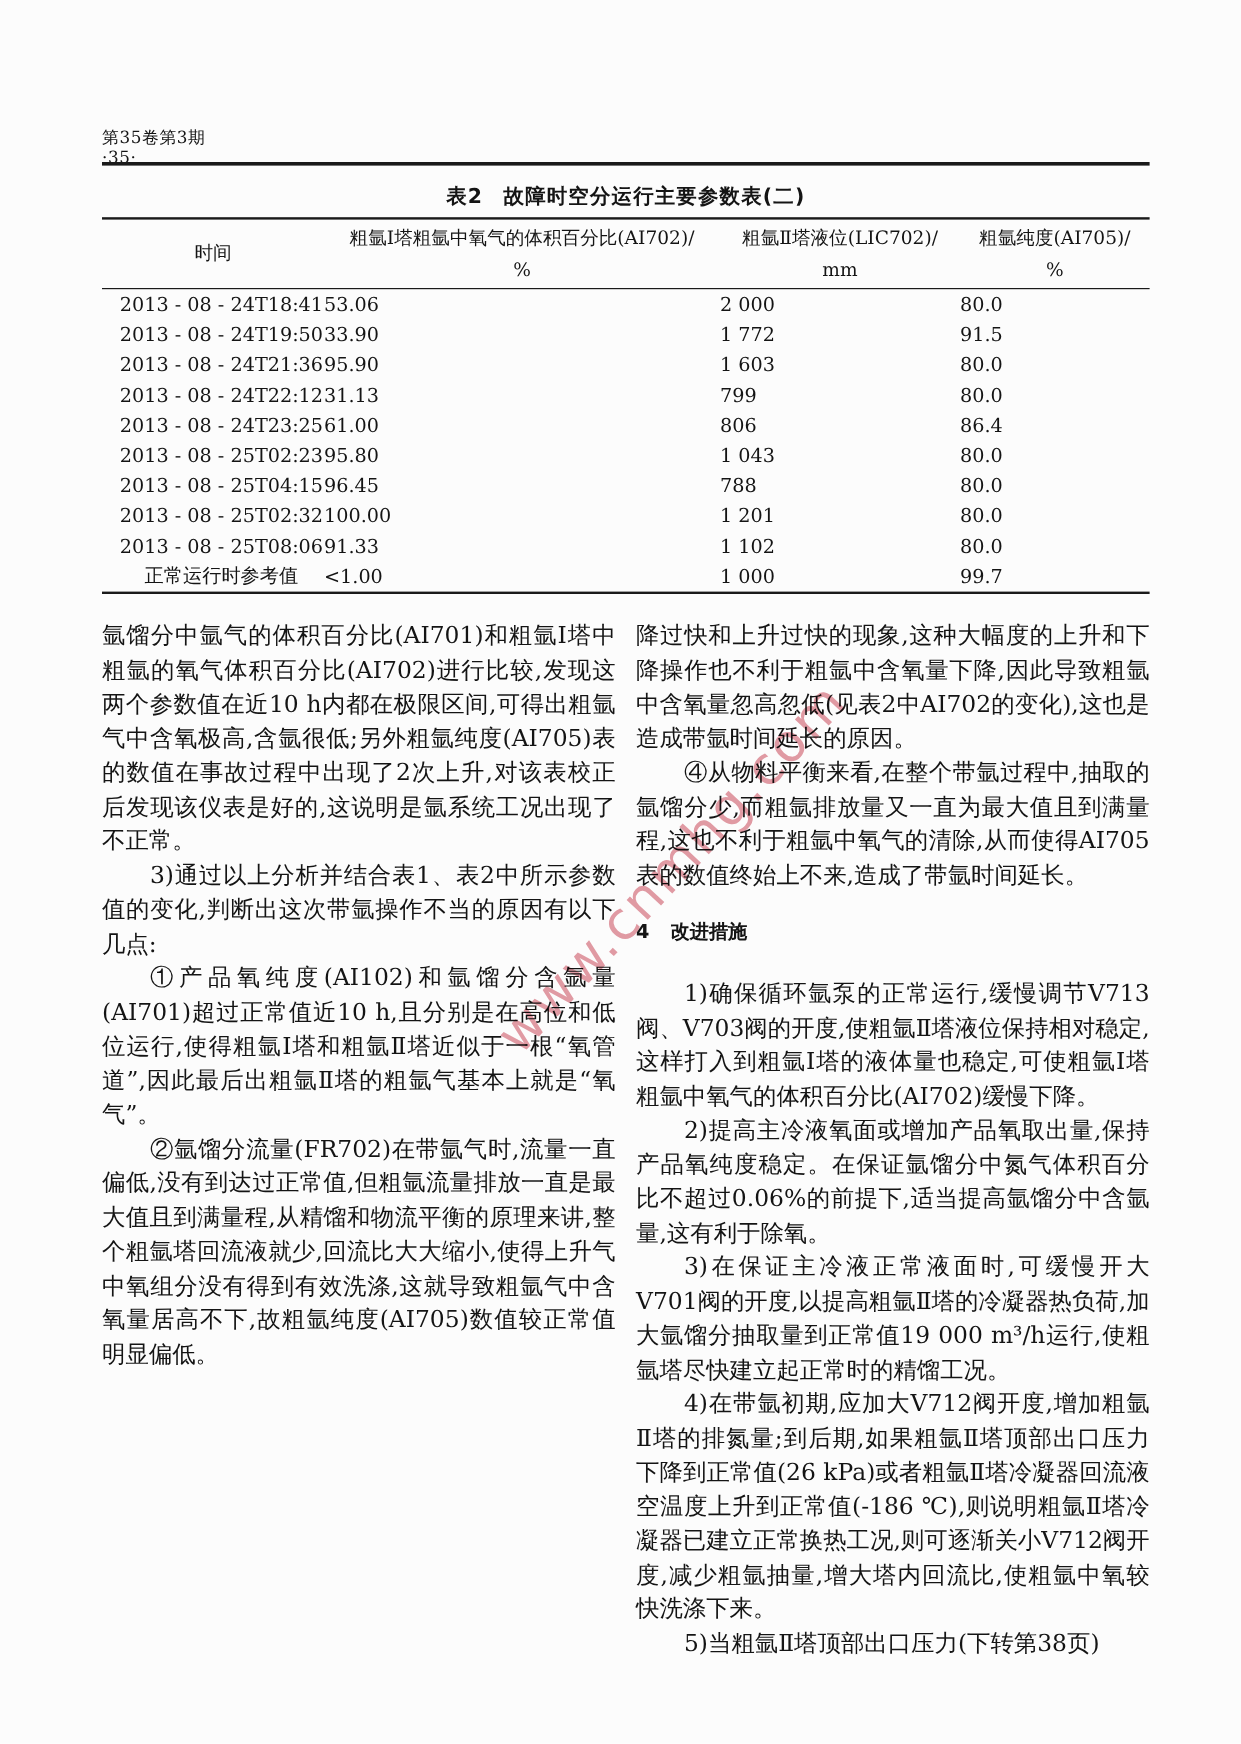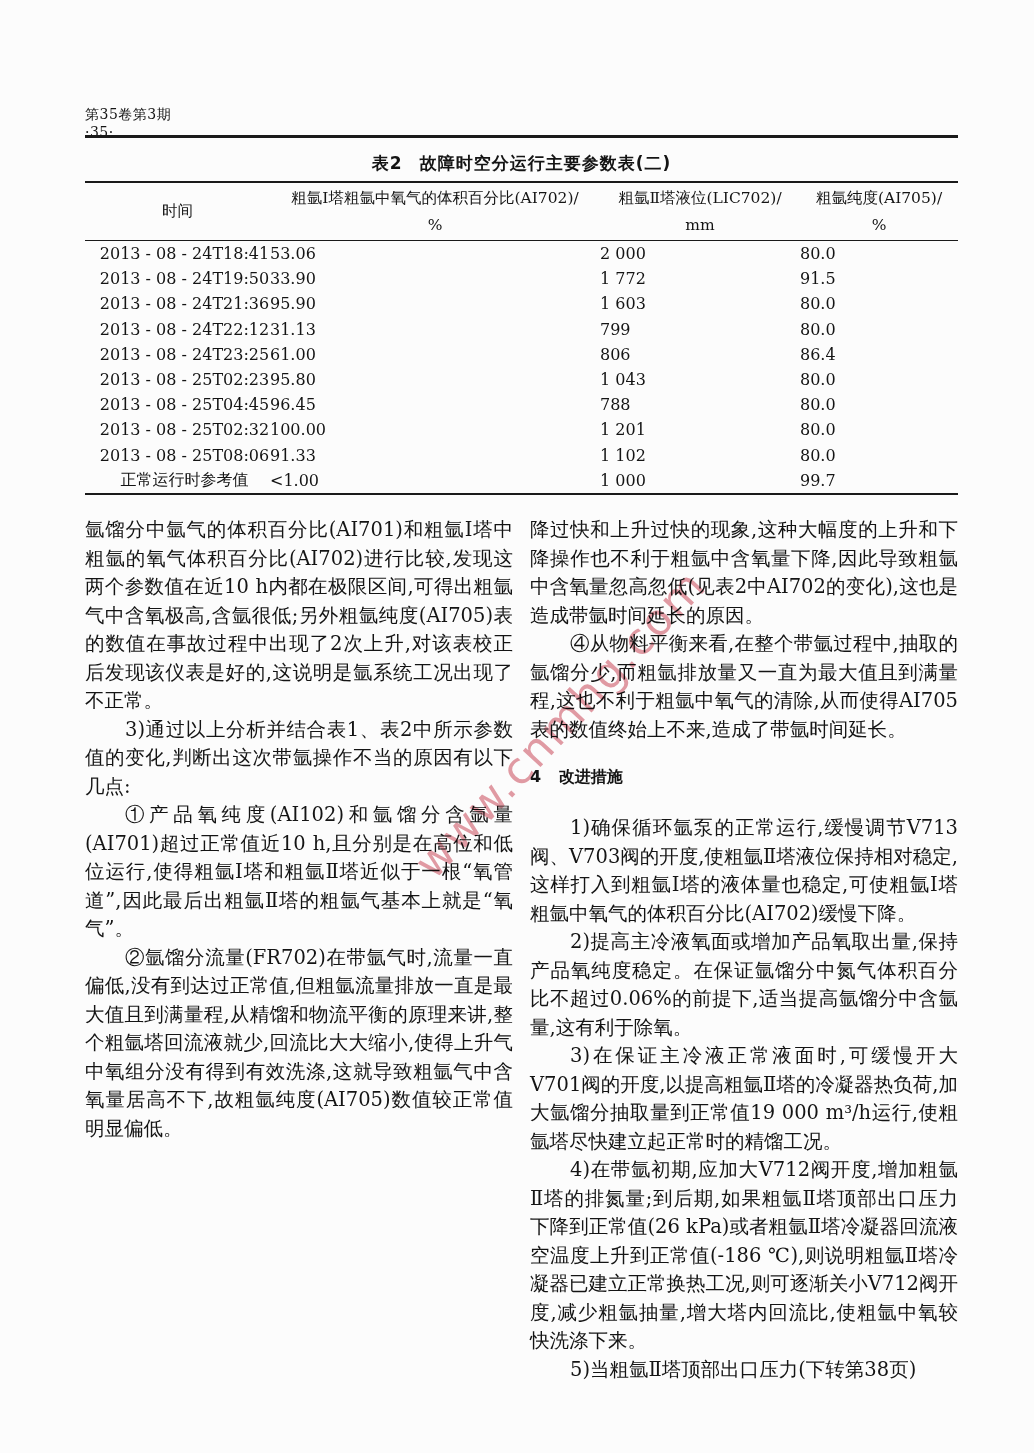--- a/index.html
+++ b/index.html
@@ -146,21 +146,21 @@
         <td>806</td>
         <td>86.4</td>
       </tr>
     <tr>
         <td class="time">2013 - 08 - 25T02:23</td>
         <td>95.80</td>
         <td>1 043</td>
         <td>80.0</td>
       </tr>
     <tr>
-        <td class="time">2013 - 08 - 25T04:45</td>
+        <td class="time">2013 - 08 - 25T04:15</td>
         <td>96.45</td>
         <td>788</td>
         <td>80.0</td>
       </tr>
     <tr>
         <td class="time">2013 - 08 - 25T02:32</td>
         <td>100.00</td>
         <td>1 201</td>
         <td>80.0</td>
       </tr>

